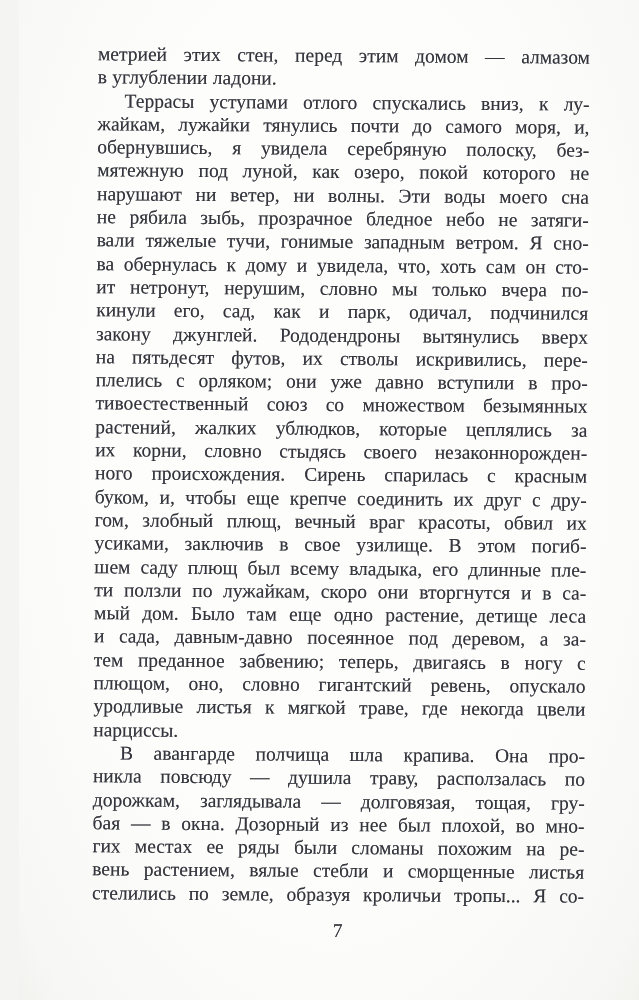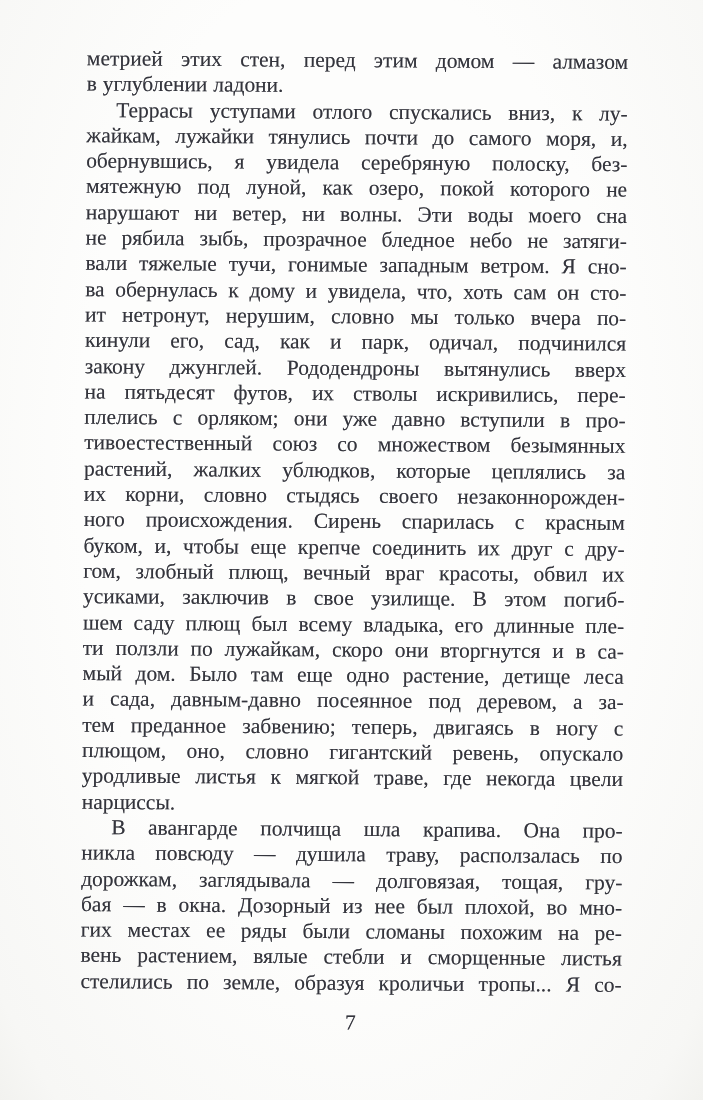--- a/index.html
+++ b/index.html
@@ -7,20 +7,21 @@
     padding: 0;
     width: 639px;
     height: 1000px;
     overflow: hidden;
     background: #f4f4f2;
   }
   .sheet {
     position: absolute;
     inset: 0;
     background: radial-gradient(ellipse at 50% 42%, #fdfdfc 55%, #f7f7f5 92%, #f2f2ef 100%);
+    margin-left: 19px;
   }
   .text-block {
     position: absolute;
     left: 76px;
     top: 44px;
     width: 492px;
     transform: rotate(0.4deg);
     transform-origin: 50% 440px;
     font-family: "Liberation Serif", "DejaVu Serif", serif;
     font-size: 19.5px;

